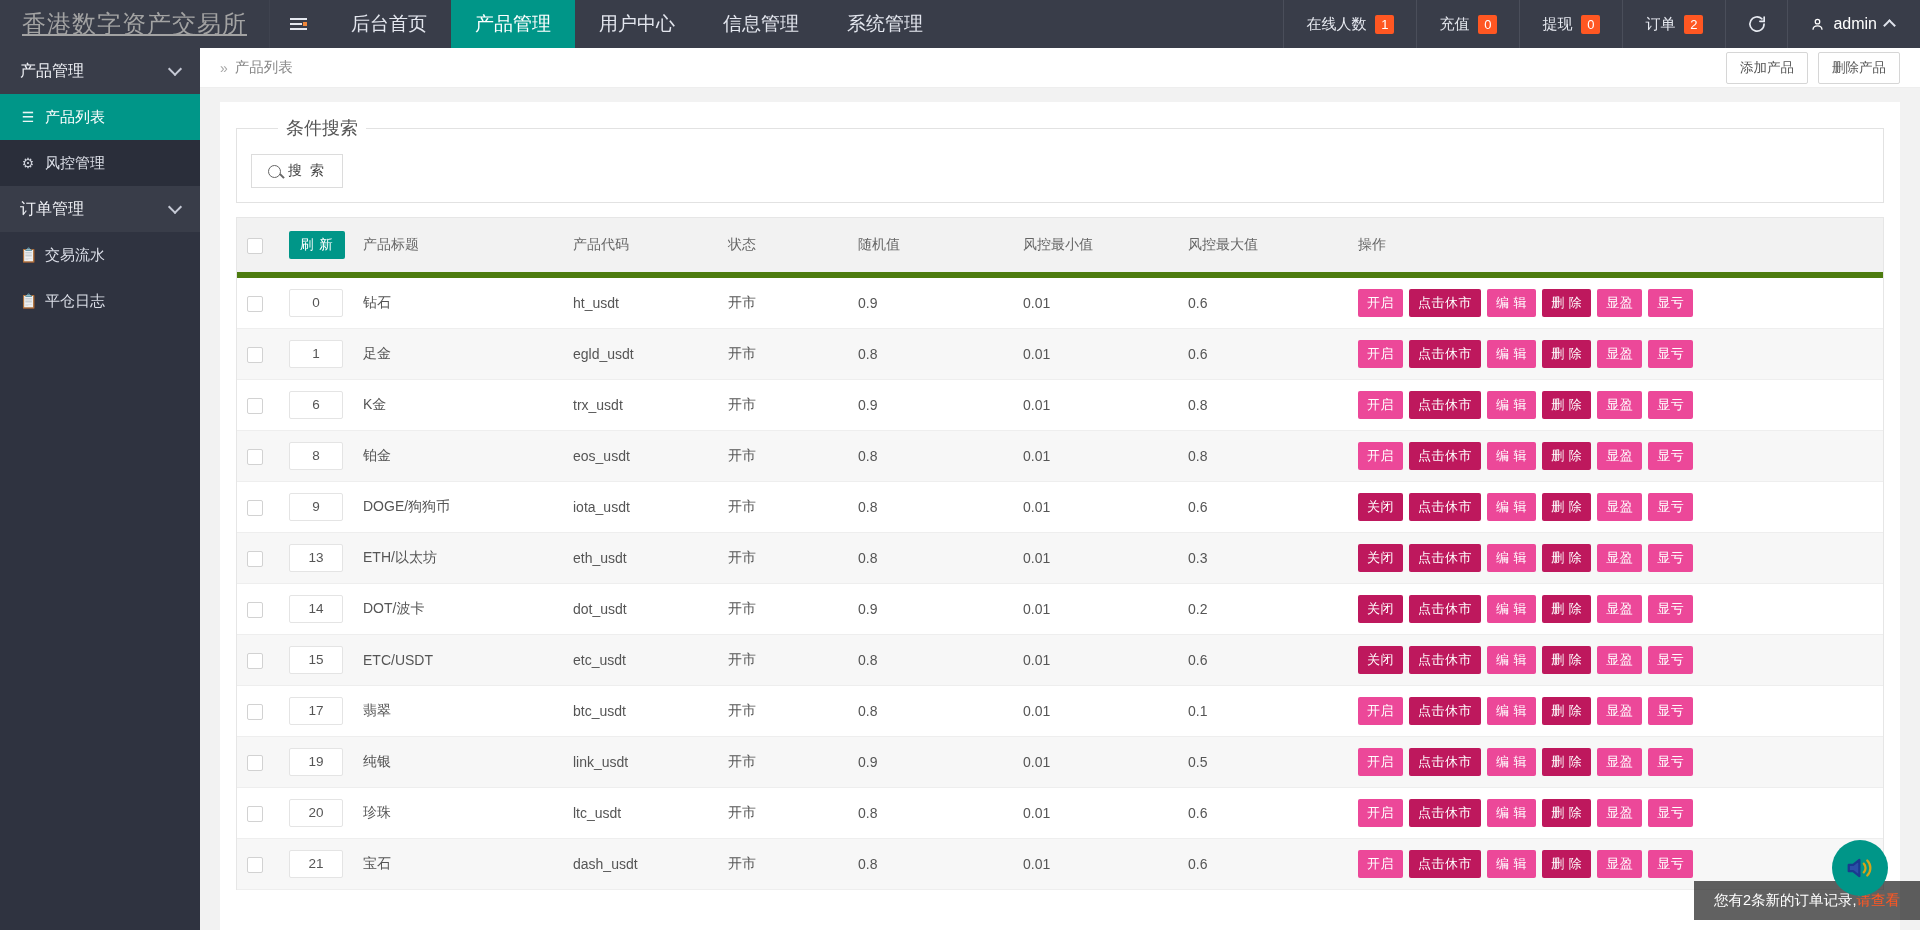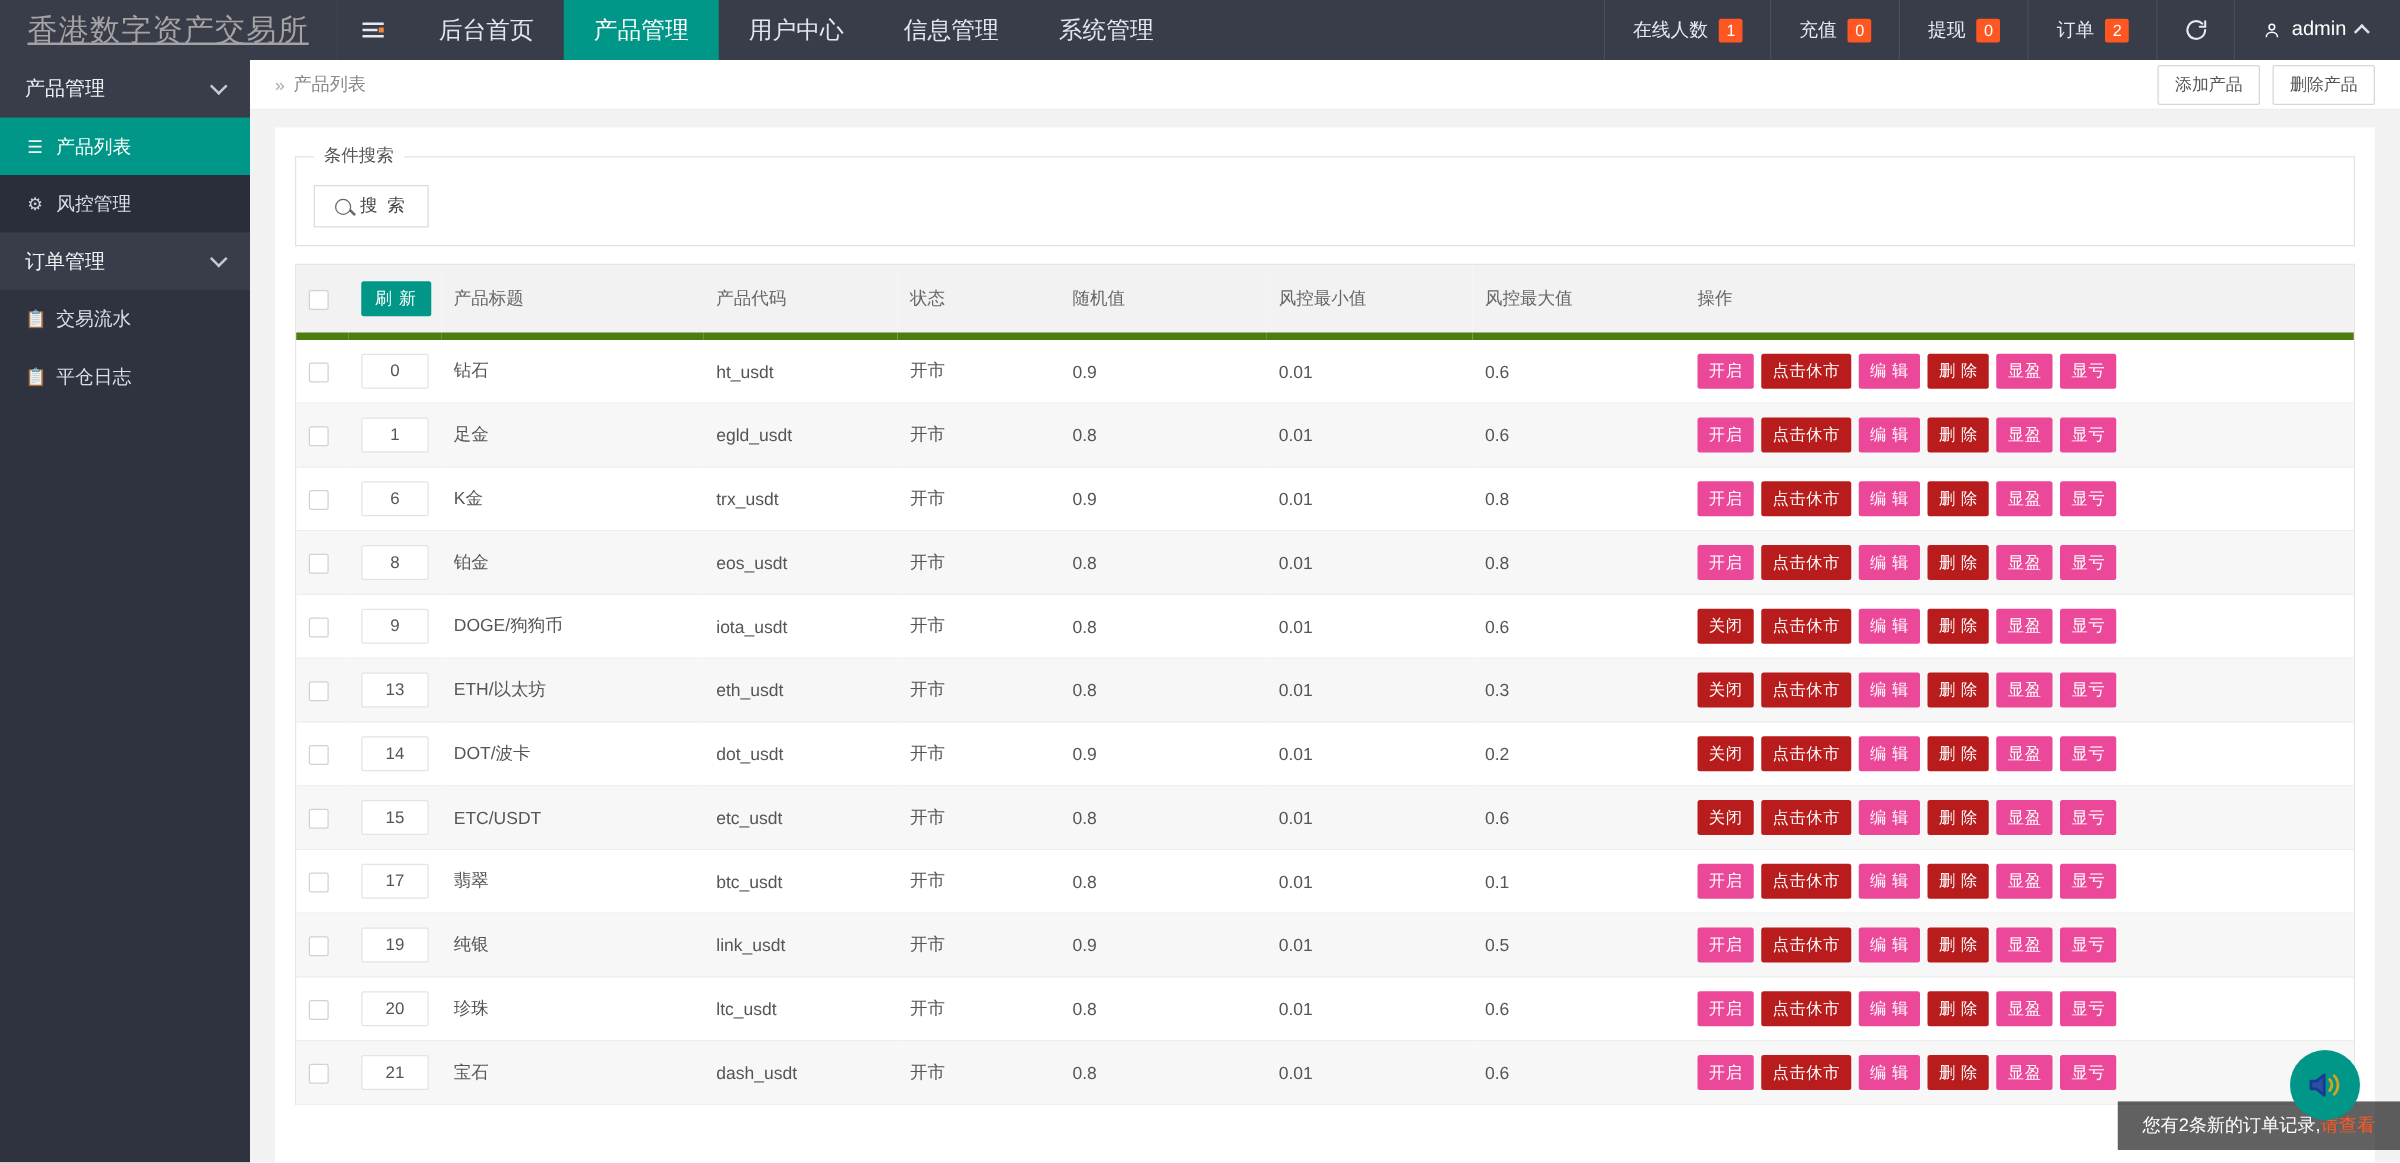--- a/index.html
+++ b/index.html
@@ -86,21 +86,21 @@
   .ghost-btn {
     border: 1px solid #d6d6d6; background: #fff; color: #555; font-size: 13.5px;
     padding: 6px 13px; border-radius: 2px; cursor: pointer; font-family: inherit; white-space: nowrap;
   }
   .page-body { flex: 1; padding: 14px 20px 0 20px; overflow: hidden; }
   .card { background: #fff; padding: 14px 16px 0 16px; height: 100%; }
   
   .fieldset {
     border: 1px solid #e2e2e2; padding: 10px 14px 14px 14px; margin-bottom: 14px;
   }
-  .fieldset > legend { padding: 0 8px; font-size: 14px; color: #555; }
+  .fieldset > legend { padding: 0 8px; font-size: 18px; color: #555; margin-left: 27px; }
   .search-row { display: flex; align-items: center; gap: 14px; margin-top: 4px; }
   .input-group { display: flex; align-items: stretch; }
   .input-addon {
     border: 1px solid #dcdcdc; border-right: none; background: #fafafa; color: #555;
     font-size: 14px; padding: 0 12px; display: flex; align-items: center; white-space: nowrap;
   }
   .text-input {
     border: 1px solid #dcdcdc; height: 34px; width: 200px; padding: 0 10px;
     font-size: 14px; font-family: inherit; color: #444; outline: none;
   }
@@ -142,21 +142,21 @@
   .col-status { width: 130px; }
   .col-rand { width: 165px; }
   .col-min { width: 165px; }
   .col-max { width: 170px; }
   .ops { display: flex; gap: 6px; }
   .op {
     font-size: 13px; color: #fff; padding: 5px 9px; border-radius: 2px; cursor: pointer;
     border: none; font-family: inherit; white-space: nowrap; letter-spacing: .5px;
   }
   .op.teal { background: #ec4899; }
-  .op.orange { background: #b91c1c; }
+  .op.orange { background: #be185d; }
   
   .sound-float {
     position: fixed; right: 32px; bottom: 34px; width: 56px; height: 56px; border-radius: 50%;
     background: #009688; display: flex; align-items: center; justify-content: center; cursor: pointer; z-index: 50;
   }
   .toast {
     position: fixed; right: 0px; bottom: 10px; background: rgba(0,0,0,.62); color: #fff;
     font-size: 14.5px; padding: 10px 20px; z-index: 45; white-space: nowrap;
   }
   .toast a { color: #FF5722; text-decoration: none; cursor: pointer; }

